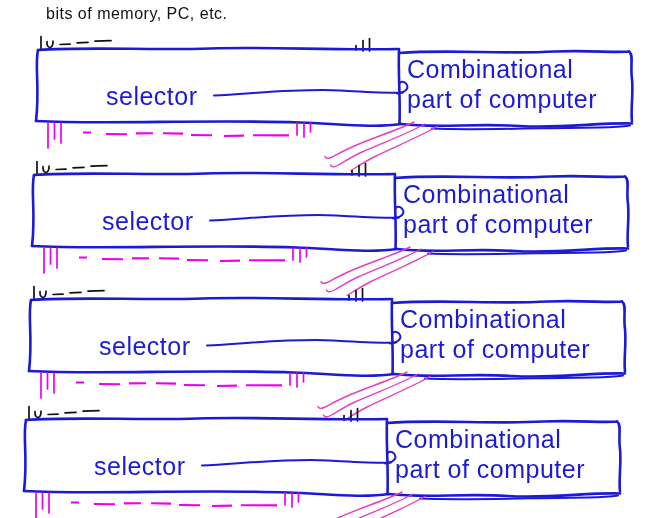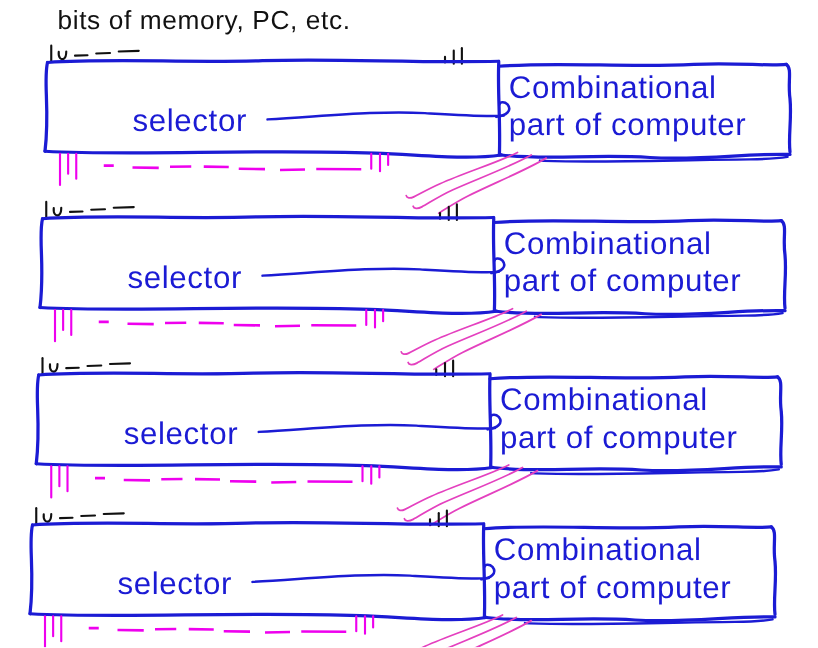--- a/index.html
+++ b/index.html
@@ -3,21 +3,21 @@
 <meta charset="utf-8">
 <style>
   html,body{margin:0;padding:0;background:#fff;}
   .canvas{
     position:relative;width:654px;height:518px;overflow:hidden;
     background:var(--bg,#ffffff);
     font-family:"Liberation Sans","DejaVu Sans",sans-serif;
   }
   .title{
     position:absolute;left:46px;top:5px;
-    font-size:21px;letter-spacing:0.5px;
+    font-size:16px;letter-spacing:0.5px;
     color:var(--black,#111);white-space:nowrap;
   }
   svg.drawing{position:absolute;left:0;top:0;}
   svg path{fill:none;}
   .s-ink{stroke:var(--ink,#1b1bd4);stroke-width:2.6;stroke-linecap:round;stroke-linejoin:round;}
   .s-ink-thin{stroke:var(--ink,#1b1bd4);stroke-width:2;stroke-linecap:round;}
   .s-wire{stroke:var(--ink,#1b1bd4);stroke-width:2;stroke-linecap:round;}
   .s-black{stroke:var(--black,#111);stroke-width:1.7;stroke-linecap:round;}
   .s-mag{stroke:var(--magenta,#ee00ee);stroke-width:1.7;stroke-linecap:round;}
   .s-magdash{stroke:var(--magenta,#ee00ee);stroke-width:2.1;stroke-linecap:butt;}

